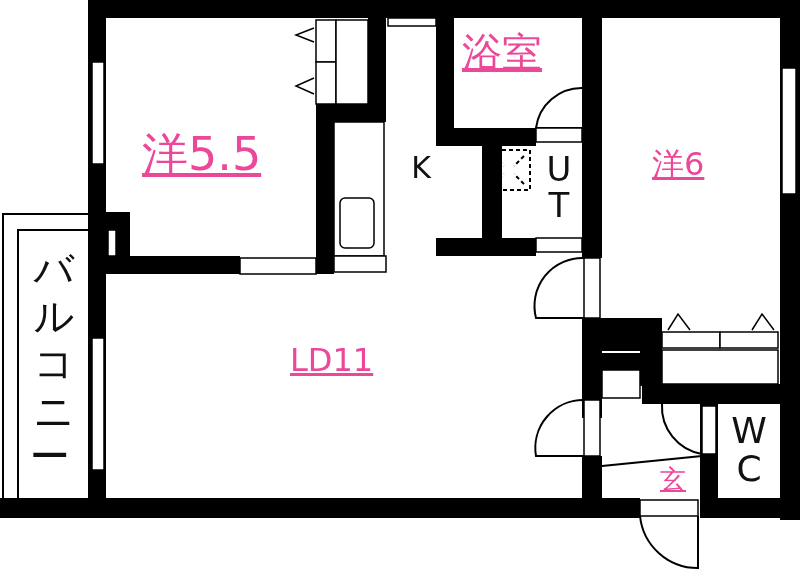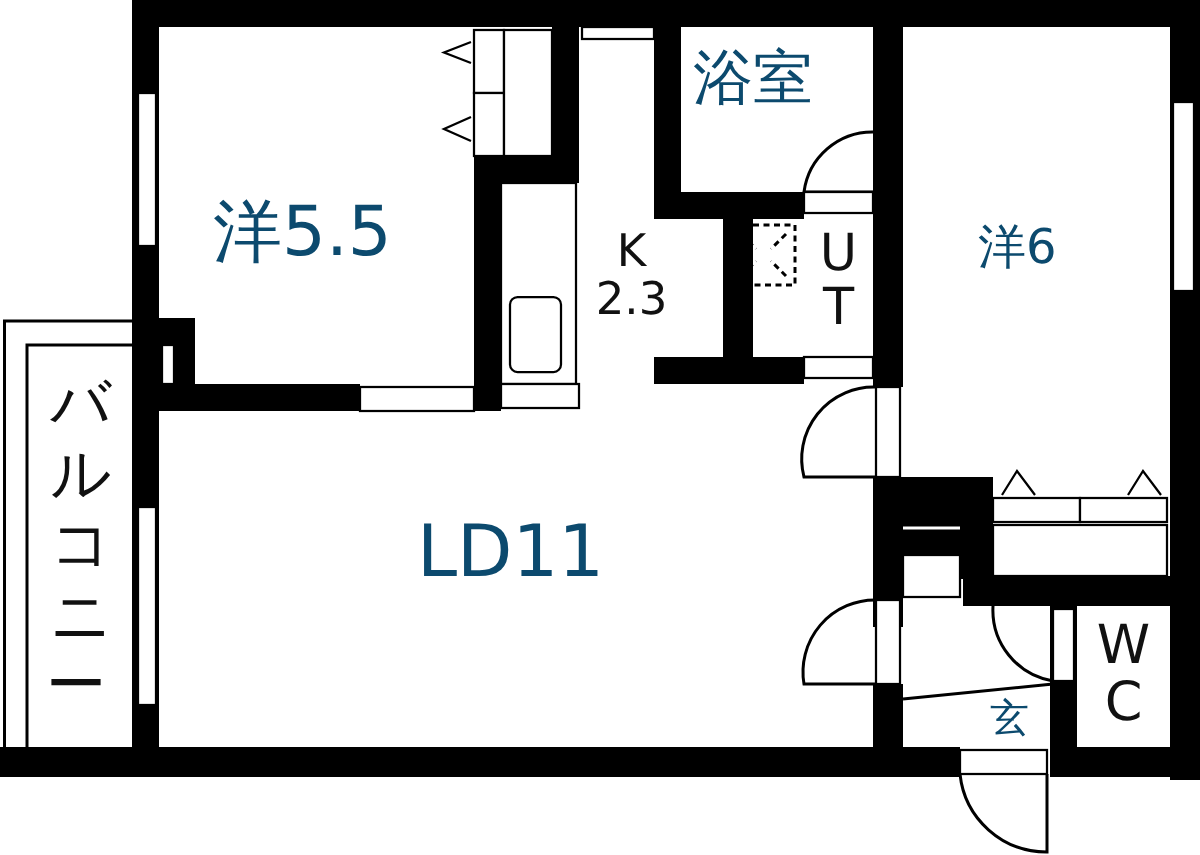--- a/index.html
+++ b/index.html
@@ -1,18 +1,18 @@
 <!DOCTYPE html>
 <html><head>
 <meta charset="utf-8">
 <style>
   html, body { margin:0; padding:0; background:#ffffff; }
   body { width:800px; height:570px; position:relative; overflow:hidden; font-family:"DejaVu Sans", sans-serif; }
   #plan { position:absolute; left:0; top:0; width:800px; height:570px; }
-  .label { position:absolute; color:#0c4a6e; font-family:"DejaVu Sans", sans-serif; font-weight:normal; line-height:1; white-space:nowrap; }
+  .label { position:absolute; color:#ec4899; font-family:"DejaVu Sans", sans-serif; font-weight:normal; line-height:1; white-space:nowrap;text-decoration:underline; }
   .vlabel { position:absolute; color:#111; font-family:"DejaVu Sans", sans-serif; line-height:1.05; text-align:center; }
 </style>
 </head>
 <body>
 
 <svg id="plan" viewBox="0 0 800 570" xmlns="http://www.w3.org/2000/svg">
 
   <g fill="none" stroke="#000" stroke-width="2">
     <rect x="3" y="214" width="88" height="302"></rect>
     <rect x="18" y="230" width="73" height="286"></rect>
@@ -128,33 +128,32 @@
   <g fill="none" stroke="#000" stroke-width="1.5">
     <polyline points="668,330 678,314 690,330"></polyline>
     <polyline points="752,330 762,314 774,330"></polyline>
   </g>
 </svg>
 
 <div class="label" style="left:142px; top:118px; font-size:46px;margin-top:13px;">洋5.5</div>
 
 <div class="vlabel" style="left:392px; top:152px; width:58px; font-size:30px;">
   <div>K</div>
-  <div>2.3</div>
 </div>
 
 <div class="label" style="left:462px; top:32px; font-size:40px;">浴室</div>
 
 <div class="vlabel" style="left:540px; top:152px; width:38px; font-size:34px;">
   <div>U</div>
   <div>T</div>
 </div>
 
 <div class="label" style="left:652px; top:148px; font-size:32px;">洋6</div>
 
-<div class="label" style="left:278px; top:344px; font-size:48px;text-align:center;">LD11</div>
+<div class="label" style="left:290px; top:344px; font-size:32px;text-align:center;">LD11</div>
 
 <div class="label" style="left:660px; top:466px; font-size:26px;">玄</div>
 
 <div class="vlabel" style="left:724px; top:412px; width:50px; font-size:36px;">
   <div>W</div>
   <div>C</div>
 </div>
 
 <div class="vlabel" style="left:26px; top:246px; width:56px; font-size:40px; line-height:1.18;">
   <div>バ</div>

